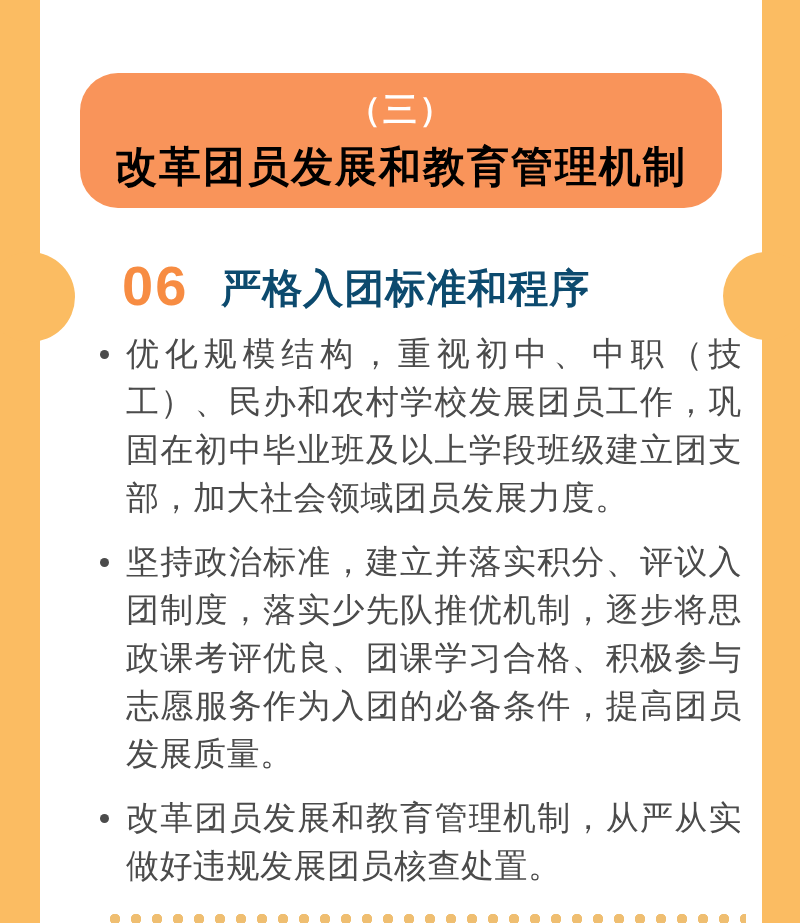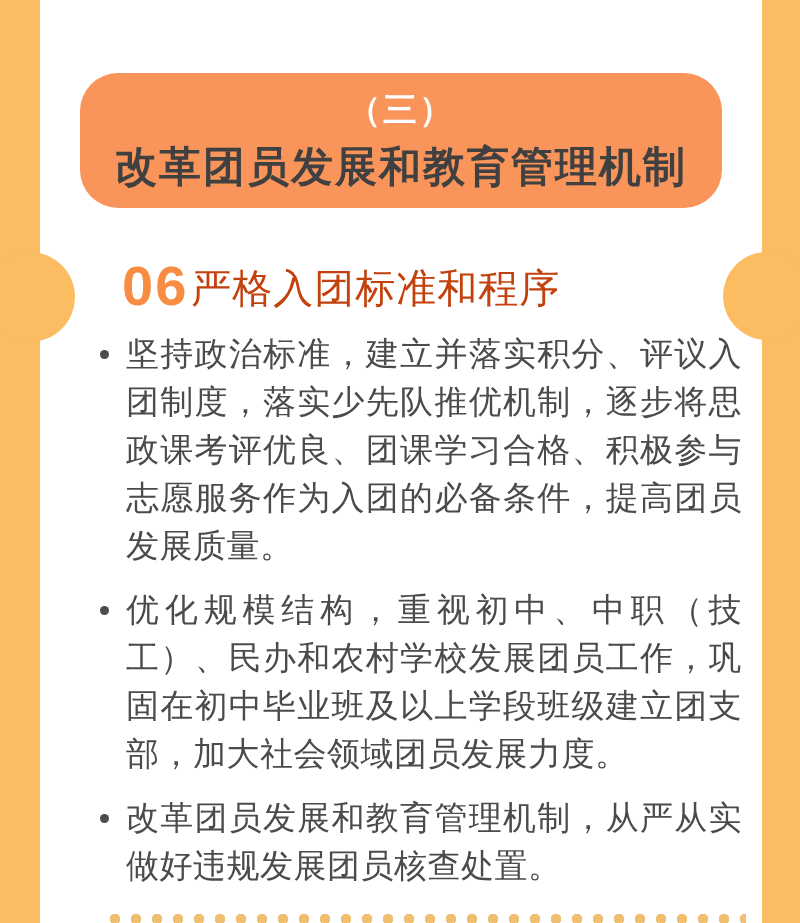--- a/index.html
+++ b/index.html
@@ -25,34 +25,34 @@
     position: absolute; left: 80px; top: 73px;
     width: 642px; height: 135px;
     background: #f9945a; border-radius: 38px;
     display: flex; flex-direction: column; align-items: center; justify-content: center;
     gap: 6px; z-index: 2;
   }
   .header-line1 {
     color: #ffffff; font-size: 34px; font-weight: 800; letter-spacing: 2px;
   }
   .header-line2 {
-    color: #404040; font-size: 42px; font-weight: 800; letter-spacing: 2px;
+    color: #000000; font-size: 42px; font-weight: 800; letter-spacing: 2px;
   }
 
   
   .section-heading {
     position: absolute; left: 122px; top: 254px;
-    display: flex; align-items: center; gap: 3px; z-index: 2; justify-content: space-between;
+    display: flex; align-items: center; gap: 33px; z-index: 2; justify-content: space-between;
   }
   .section-number {
     color: #f78c42; font-size: 56px; font-weight: 700; line-height: 60px;
     letter-spacing: 2px;
   }
   .section-title {
-    color: #c2410c; font-size: 40px; font-weight: 400; line-height: 60px;
+    color: #0c4a6e; font-size: 40px; font-weight: 700; line-height: 60px;
     letter-spacing: 1px; padding-top: 4px;
   }
 
   
   .bullet-list {
     position: absolute; left: 100px; top: 330px; width: 648px;
     list-style: none; margin: 0; padding: 0; z-index: 2;
   }
   .bullet {
     position: relative; padding-left: 26px; margin-bottom: 16px;
@@ -90,25 +90,25 @@
 </div>
 
 <div class="section-heading">
   <span class="section-number">06</span>
   <span class="section-title">严格入团标准和程序</span>
 </div>
 
 <ul class="bullet-list">
   <li class="bullet">
     <span class="bullet-dot"></span>
-    <span class="bullet-text">坚持政治标准，建立并落实积分、评议入团制度，落实少先队推优机制，逐步将思政课考评优良、团课学习合格、积极参与志愿服务作为入团的必备条件，提高团员发展质量。</span>
+    <span class="bullet-text">优化规模结构，重视初中、中职（技工）、民办和农村学校发展团员工作，巩固在初中毕业班及以上学段班级建立团支部，加大社会领域团员发展力度。</span>
   </li>
   <li class="bullet">
     <span class="bullet-dot"></span>
-    <span class="bullet-text">优化规模结构，重视初中、中职（技工）、民办和农村学校发展团员工作，巩固在初中毕业班及以上学段班级建立团支部，加大社会领域团员发展力度。</span>
+    <span class="bullet-text">坚持政治标准，建立并落实积分、评议入团制度，落实少先队推优机制，逐步将思政课考评优良、团课学习合格、积极参与志愿服务作为入团的必备条件，提高团员发展质量。</span>
   </li>
   <li class="bullet">
     <span class="bullet-dot"></span>
     <span class="bullet-text">改革团员发展和教育管理机制，从严从实做好违规发展团员核查处置。</span>
   </li>
 </ul>
 
 <div class="dotted-line"></div>
 
 </body></html>

